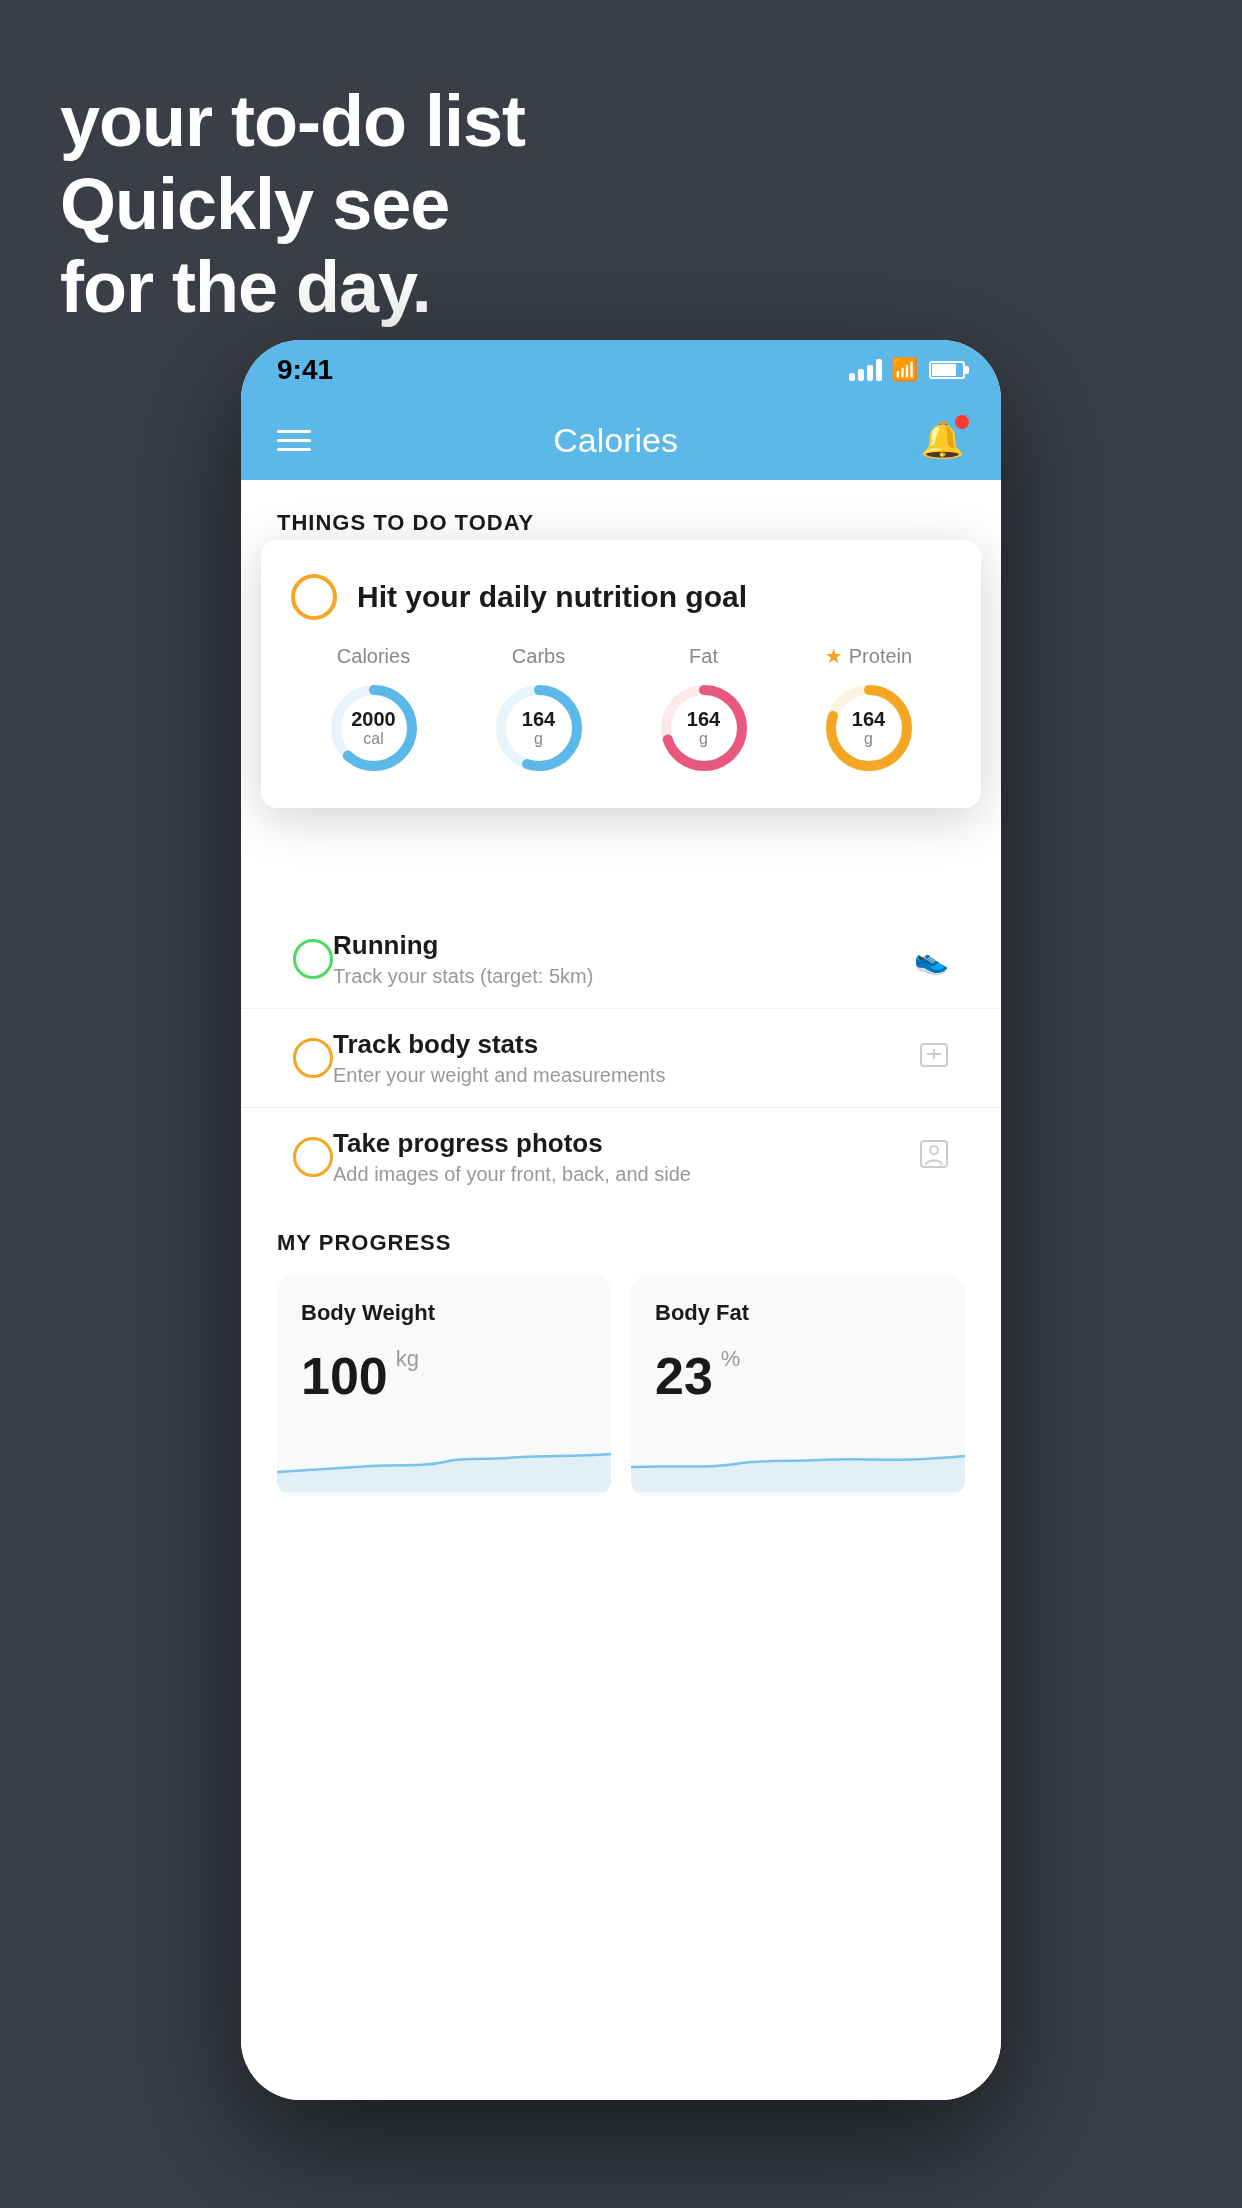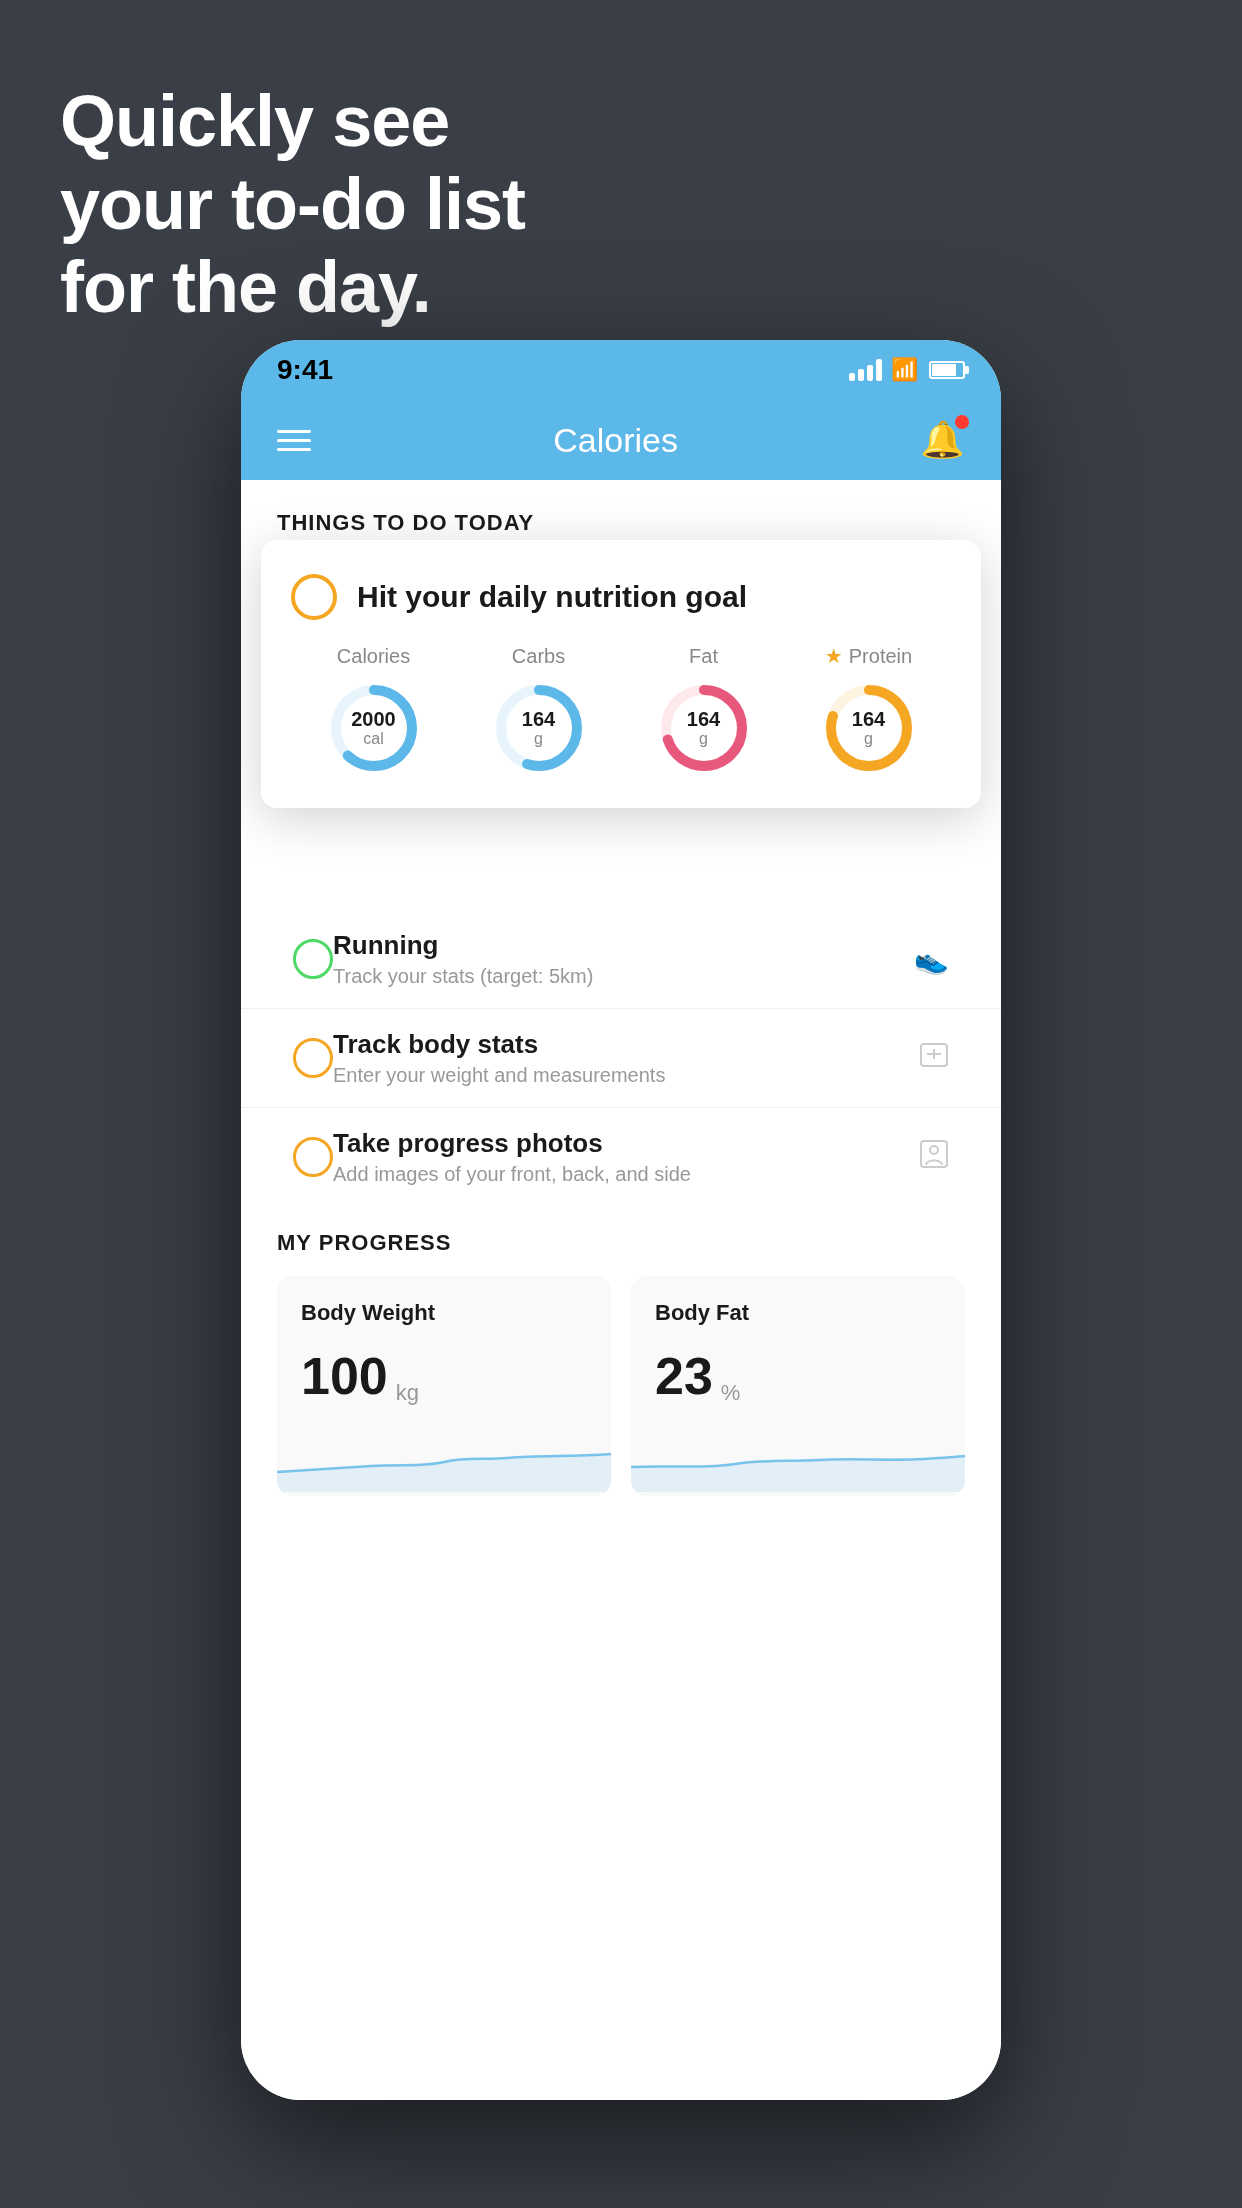--- a/index.html
+++ b/index.html
@@ -352,21 +352,21 @@
 
     .progress-card-title {
       font-size: 22px;
       font-weight: 600;
       color: #1a1a1a;
       margin-bottom: 20px;
     }
 
     .progress-value-row {
       display: flex;
-      align-items: flex-end;
+      align-items: flex-start;
       gap: 8px;
       margin-bottom: 20px;
     }
 
     .progress-value {
       font-size: 52px;
       font-weight: 800;
       color: #1a1a1a;
     }
 
@@ -379,22 +379,22 @@
       position: absolute;
       bottom: 0;
       left: 0;
       right: 0;
     }
   </style>
 </head>
 <body>
 
 <div class="hero-text">
+  <div>your to-do list</div>
   <div>Quickly see</div>
-  <div>your to-do list</div>
   <div>for the day.</div>
 </div>
 
 <div class="phone">
 
   <div class="status-bar">
     <span class="status-time">9:41</span>
     <div class="status-icons">
       <div class="signal-bars">
         <div class="signal-bar" style="height:8px"></div>

